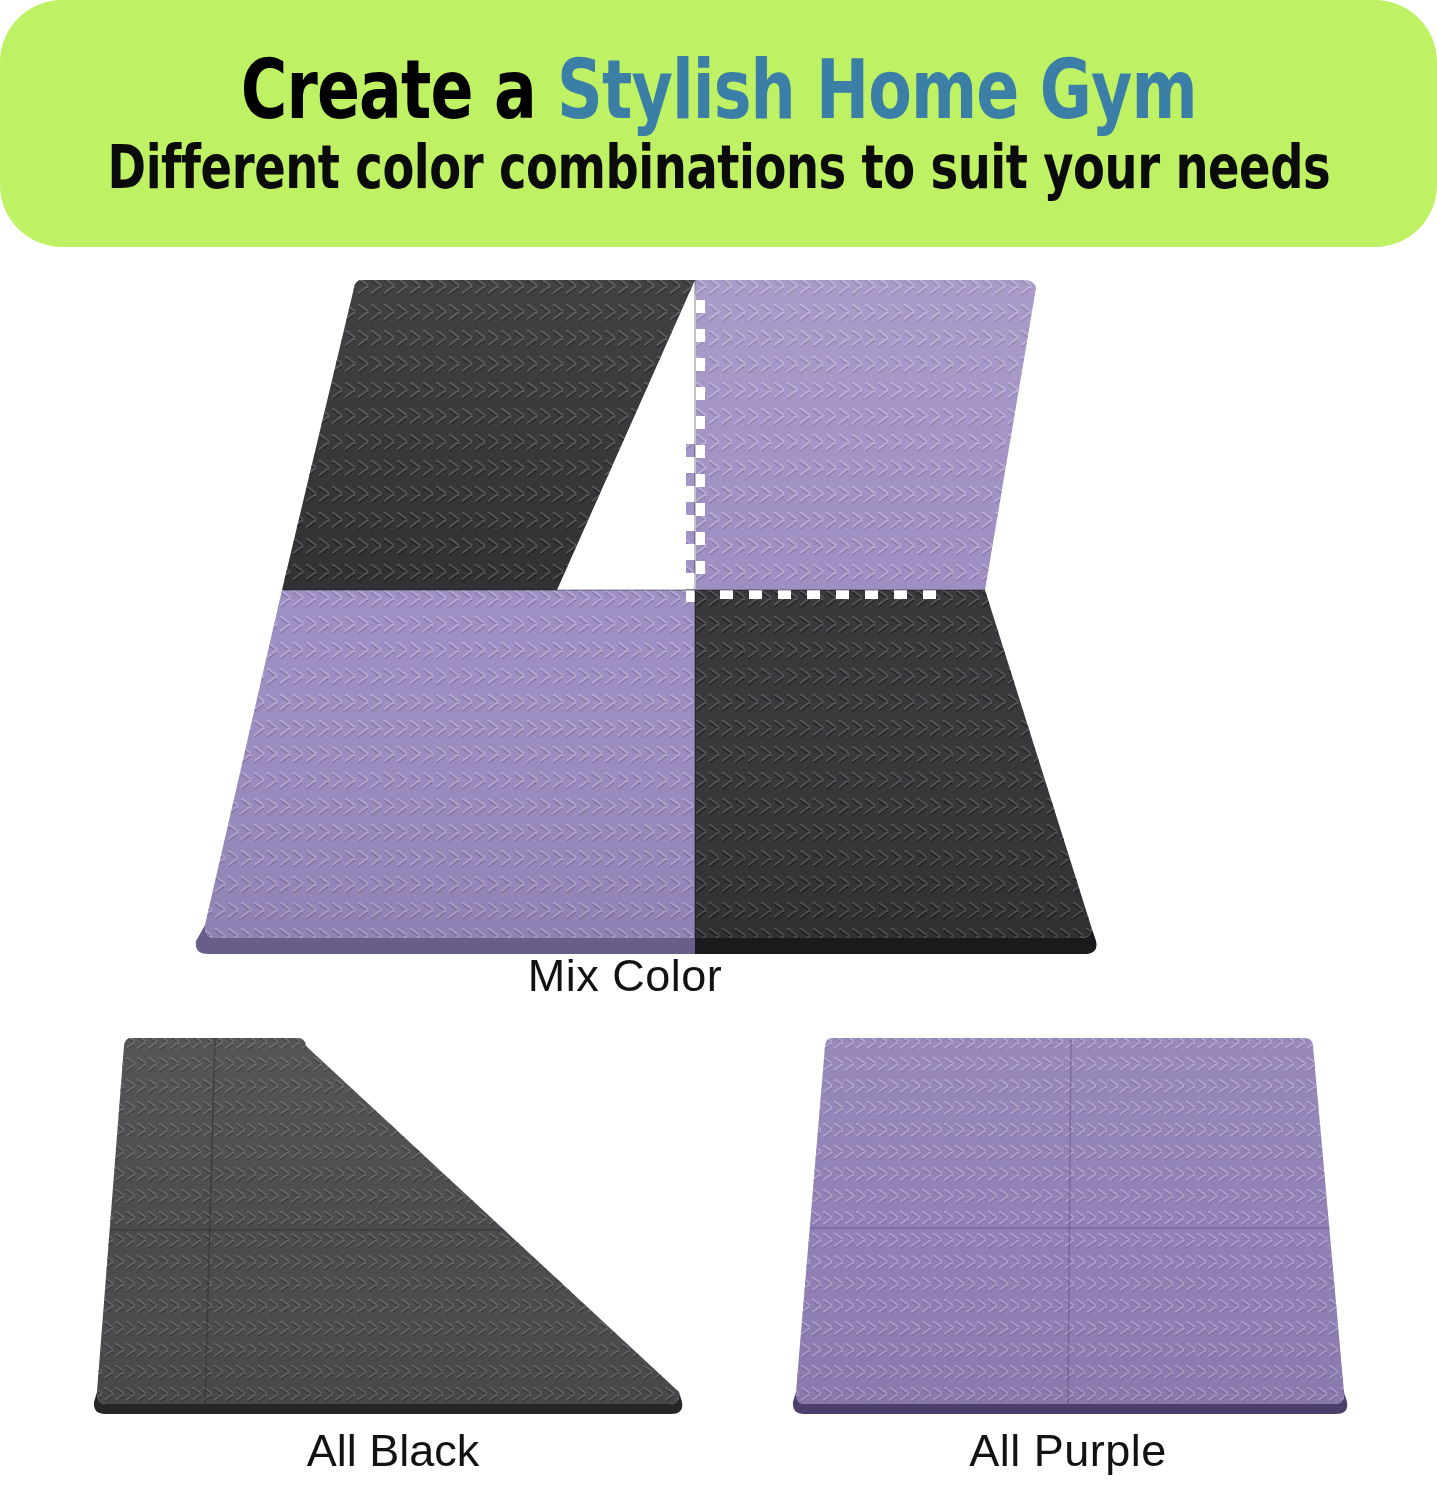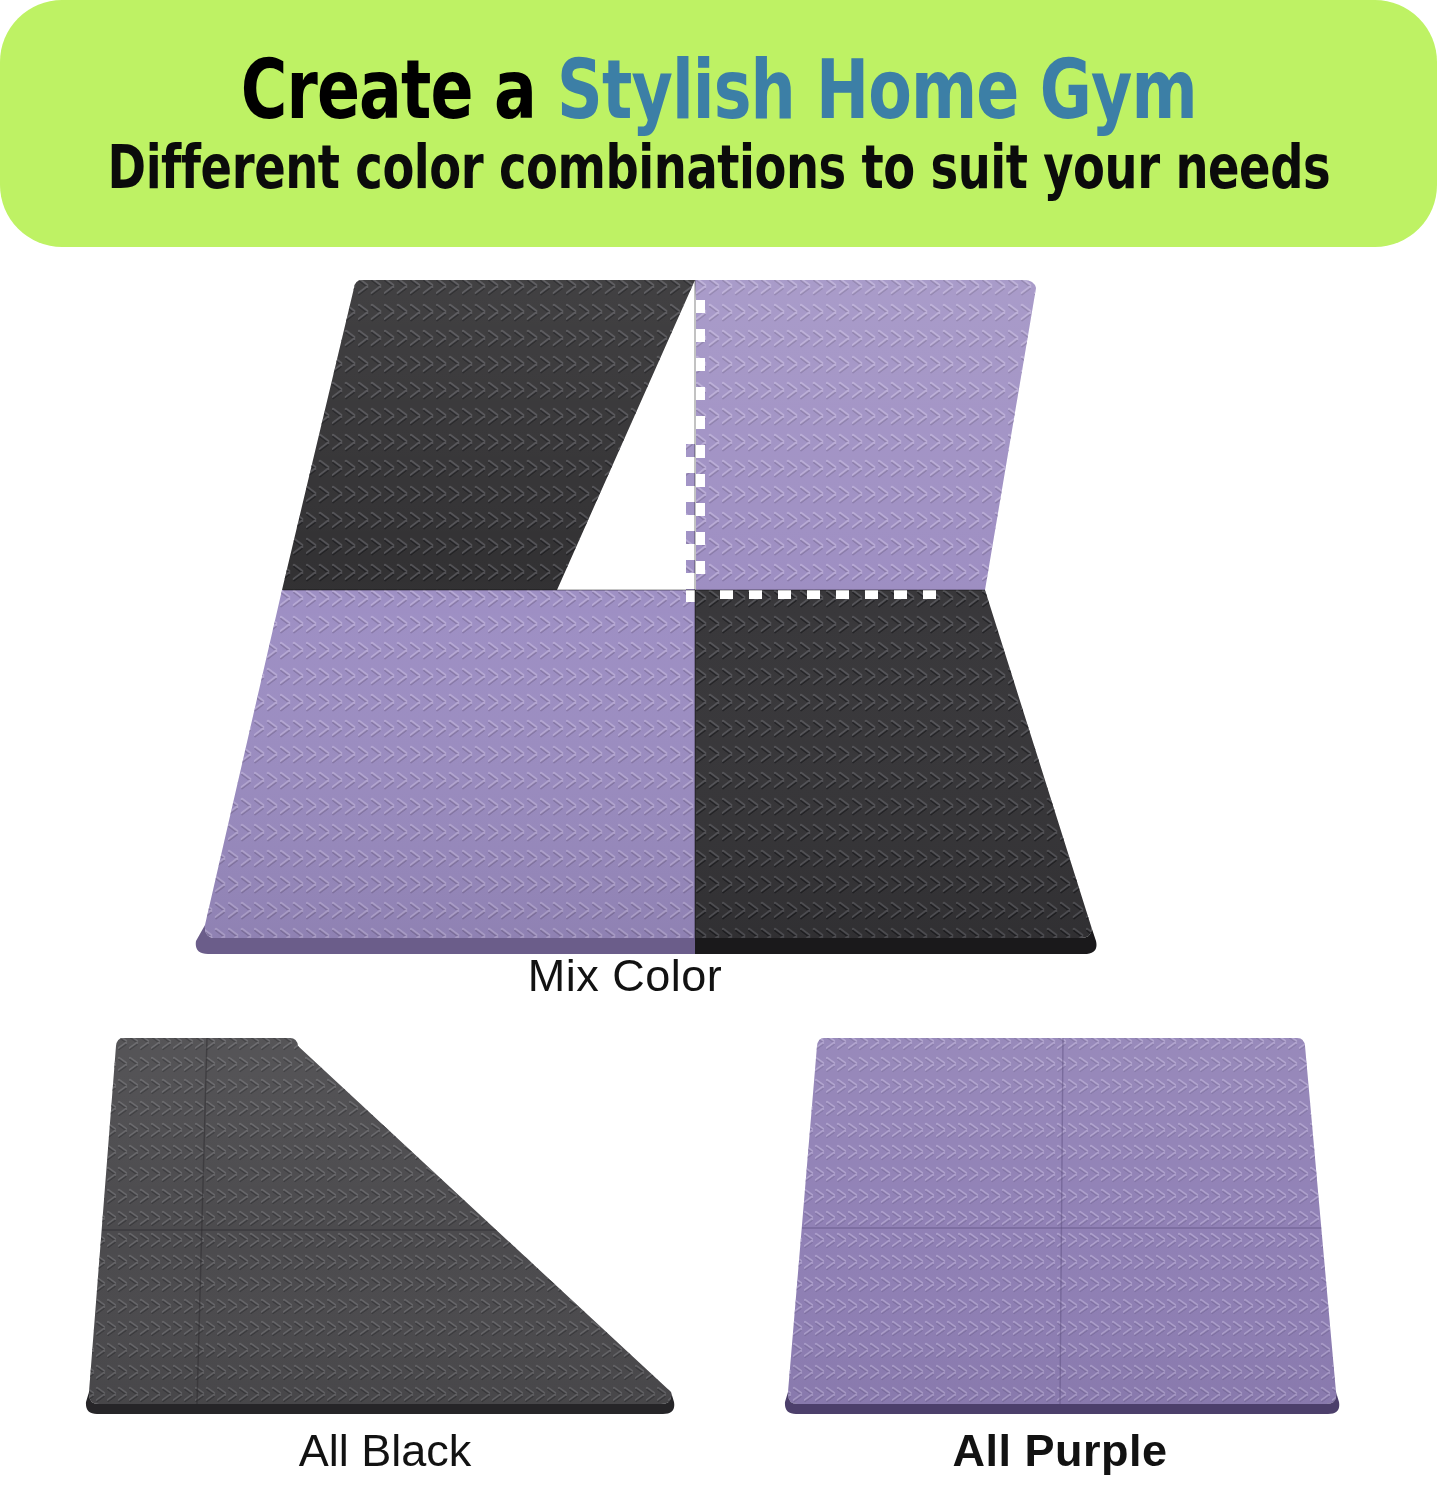--- a/index.html
+++ b/index.html
@@ -72,40 +72,40 @@
     top:700px;
     text-align:center;
     font-size:45px;
     color:#121212;
     letter-spacing:0.5px;
   }
 
   
   #bottom-row{
     position:absolute;
-    left:0; top:1020px;
+    left:8px; top:1020px;
     width:1302px; height:480px;
   }
   .swatch{
     position:absolute;
     top:0;
     width:600px;height:480px;
   }
   #swatch-black{left:85px;}
   #swatch-purple{left:760px;}
   .swatch-svg{position:absolute;left:0;top:0;}
   .swatch-label{
     position:absolute;
     left:0;right:0;
     top:405px;
     text-align:center;
     font-size:45px;
     color:#121212;
   }
-  #purple-label{letter-spacing:0.5px;font-weight:bold;}
+  #purple-label{letter-spacing:0.5px;}
 </style>
 </head>
 <body>
 
 <div id="header-banner">
   <div id="headline">
     <span>Create a </span><span class="accent">Stylish Home Gym</span>
   </div>
   <div id="subhead">Different color combinations to suit your needs</div>
 </div>

